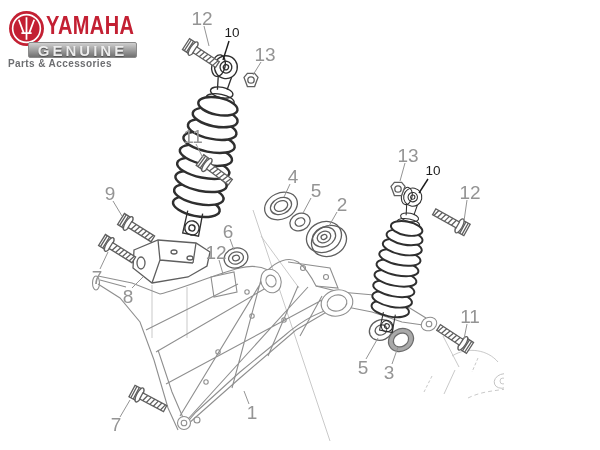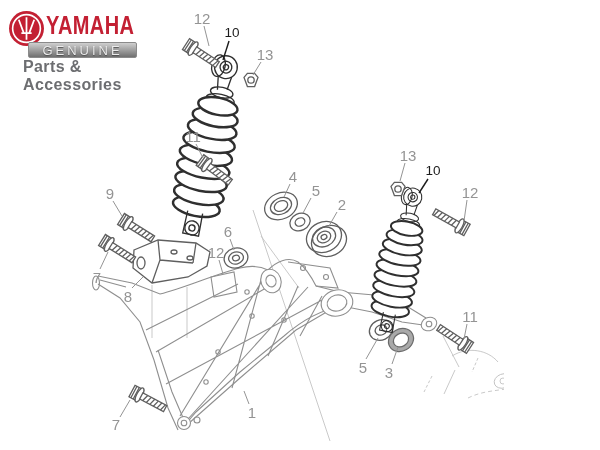--- a/index.html
+++ b/index.html
@@ -7,26 +7,26 @@
          font-family:"Liberation Sans",sans-serif;}
   
   #logo{position:absolute;left:8px;top:8px;width:150px;height:62px;}
   #fork-mark{position:absolute;left:0;top:2px;width:37px;height:37px;}
   #brand-text{position:absolute;left:38px;top:3px;width:110px;font-weight:700;
               font-size:25px;letter-spacing:.5px;transform:scaleX(.80);transform-origin:left;
               font-family:"Liberation Sans",sans-serif;}
   #genuine-bar{position:absolute;left:20px;top:34px;width:107px;height:14px;
                background:linear-gradient(#cfcfcf,#707070);border:1px solid #8a8a8a;
                border-radius:2px;display:flex;align-items:center;justify-content:center;}
-  #genuine-bar span{font-size:13px;font-weight:400;letter-spacing:3px;color:#ededed;
+  #genuine-bar span{font-size:15px;font-weight:700;letter-spacing:3px;color:#ededed;
                text-shadow:0 1px 1px #4d4d4d;}
-  #tagline{position:absolute;left:0;top:50px;font-size:16px;font-weight:700;letter-spacing:.4px;margin-left:15px;}
+  #tagline{position:absolute;left:0;top:50px;font-size:10px;font-weight:700;letter-spacing:.4px;}
   
   #draw{position:absolute;left:0;top:0;width:600px;height:450px;}
-  .callout{position:absolute;transform:translate(-50%,-50%);font-size:15px;line-height:1;}
+  .callout{position:absolute;transform:translate(-50%,-50%);font-size:19px;line-height:1;}
   .callout.bold{font-weight:400;font-size:13.5px;}
   
   .dark{stroke:#2f2f2f;fill:none;stroke-width:1.4;}
   .coil{fill:#fff;stroke:#2f2f2f;stroke-width:2.6;}
   .mid{stroke:#5f5f5f;fill:none;stroke-width:1.3;}
   .midf{stroke:#5f5f5f;fill:#fff;stroke-width:1.3;}
   .arm{stroke:#8f8f8f;fill:none;stroke-width:1.1;}
   .armf{stroke:#8f8f8f;fill:#fff;stroke-width:1.1;}
   .ghost{stroke:#c3c3c3;fill:none;stroke-width:.9;}
   .seal3{stroke:#6a6a6a;fill:#a9a9a9;stroke-width:1.2;}

